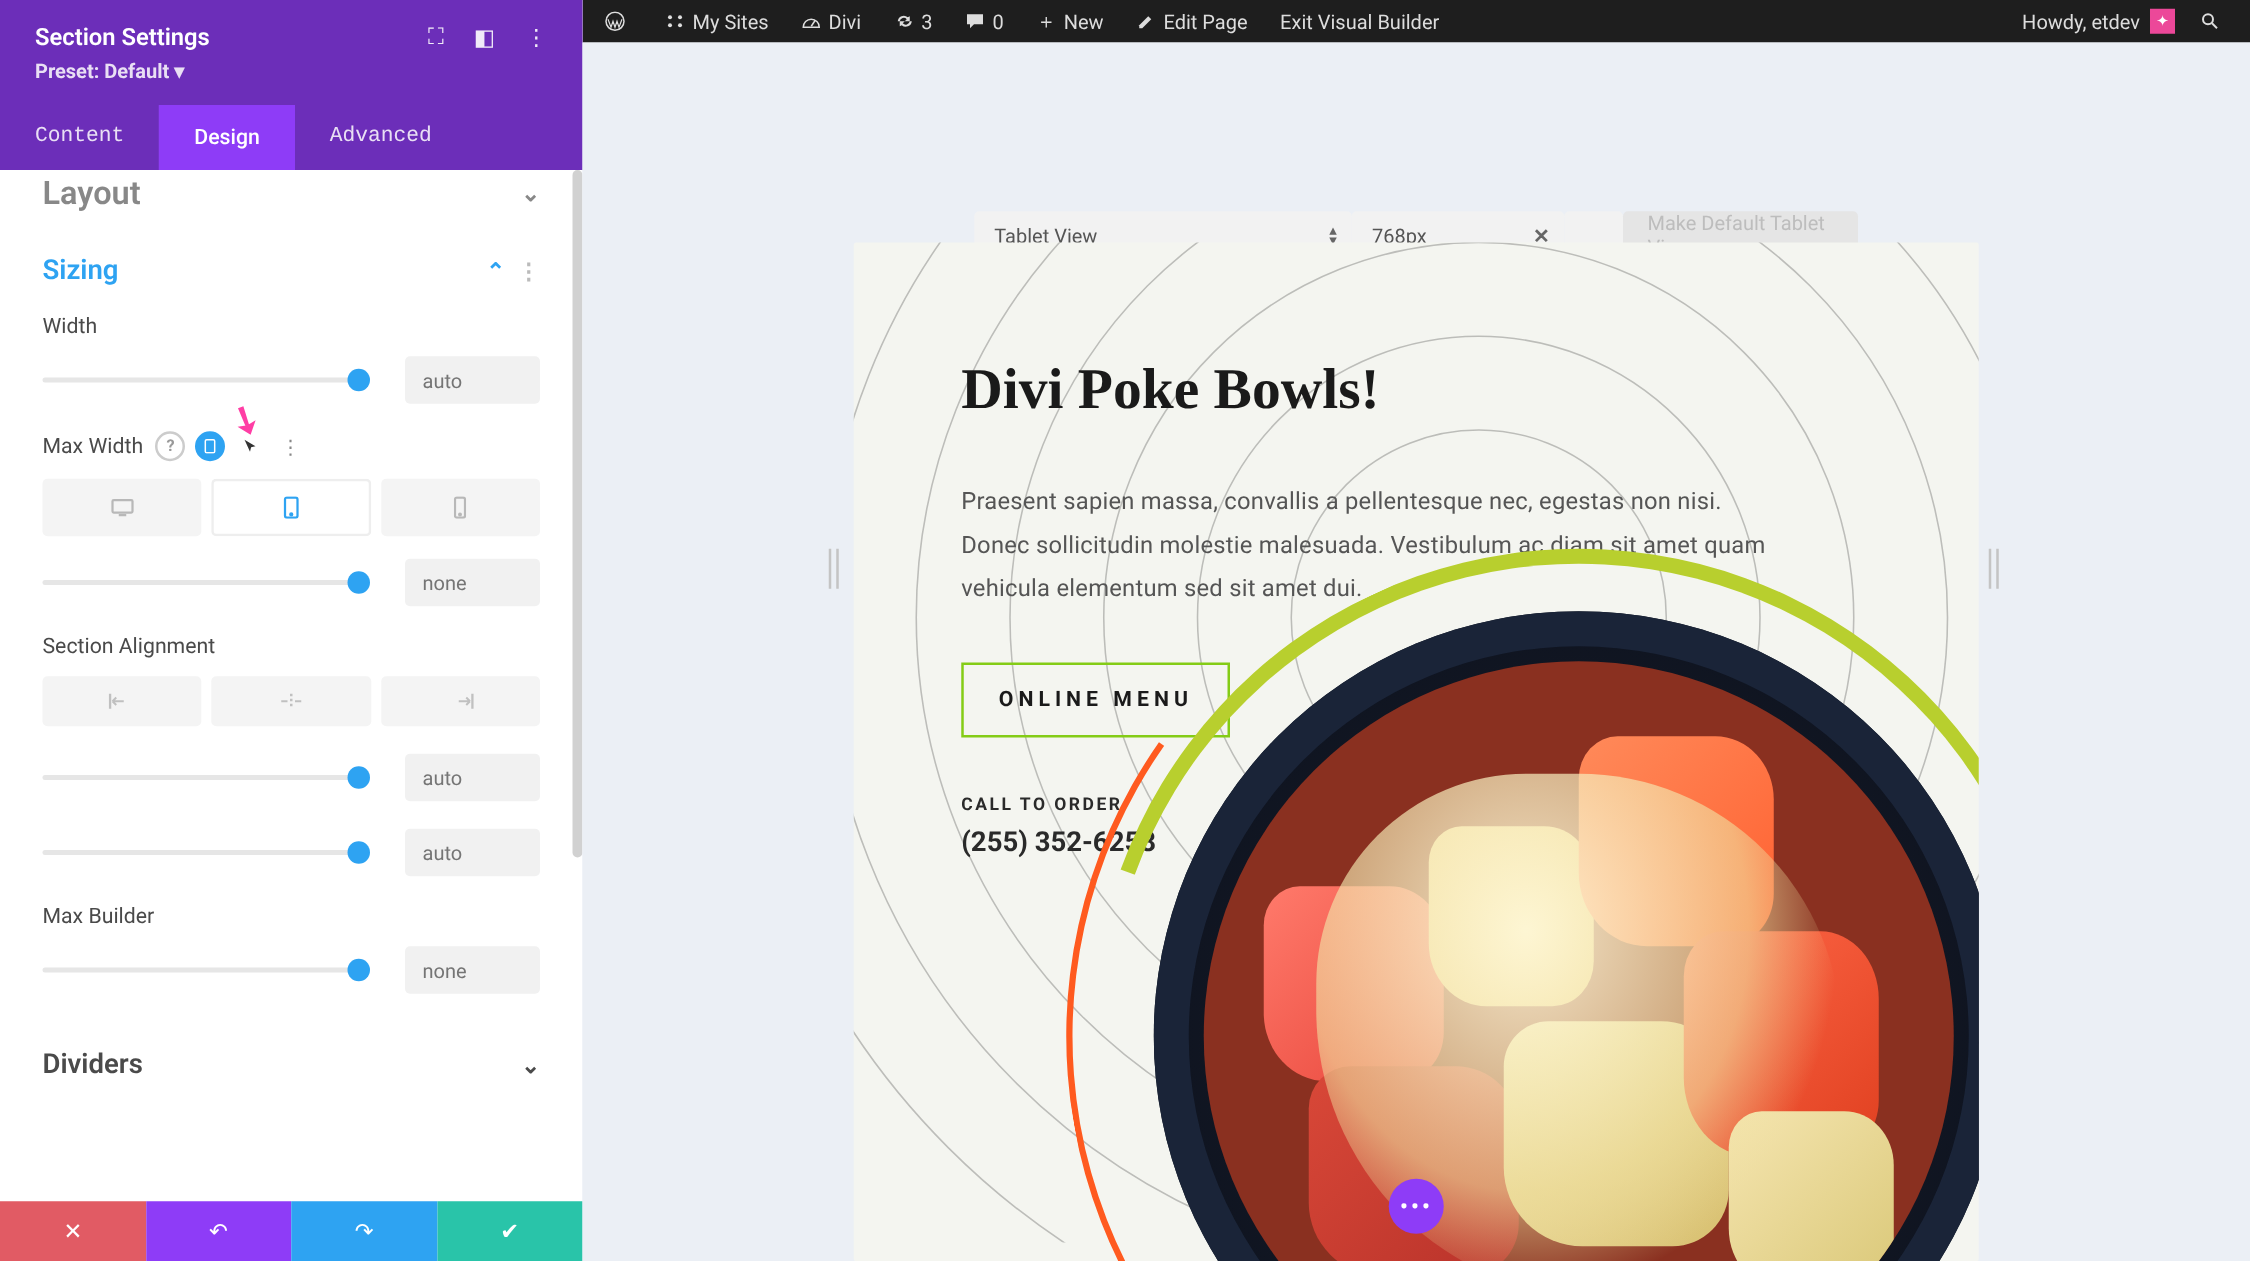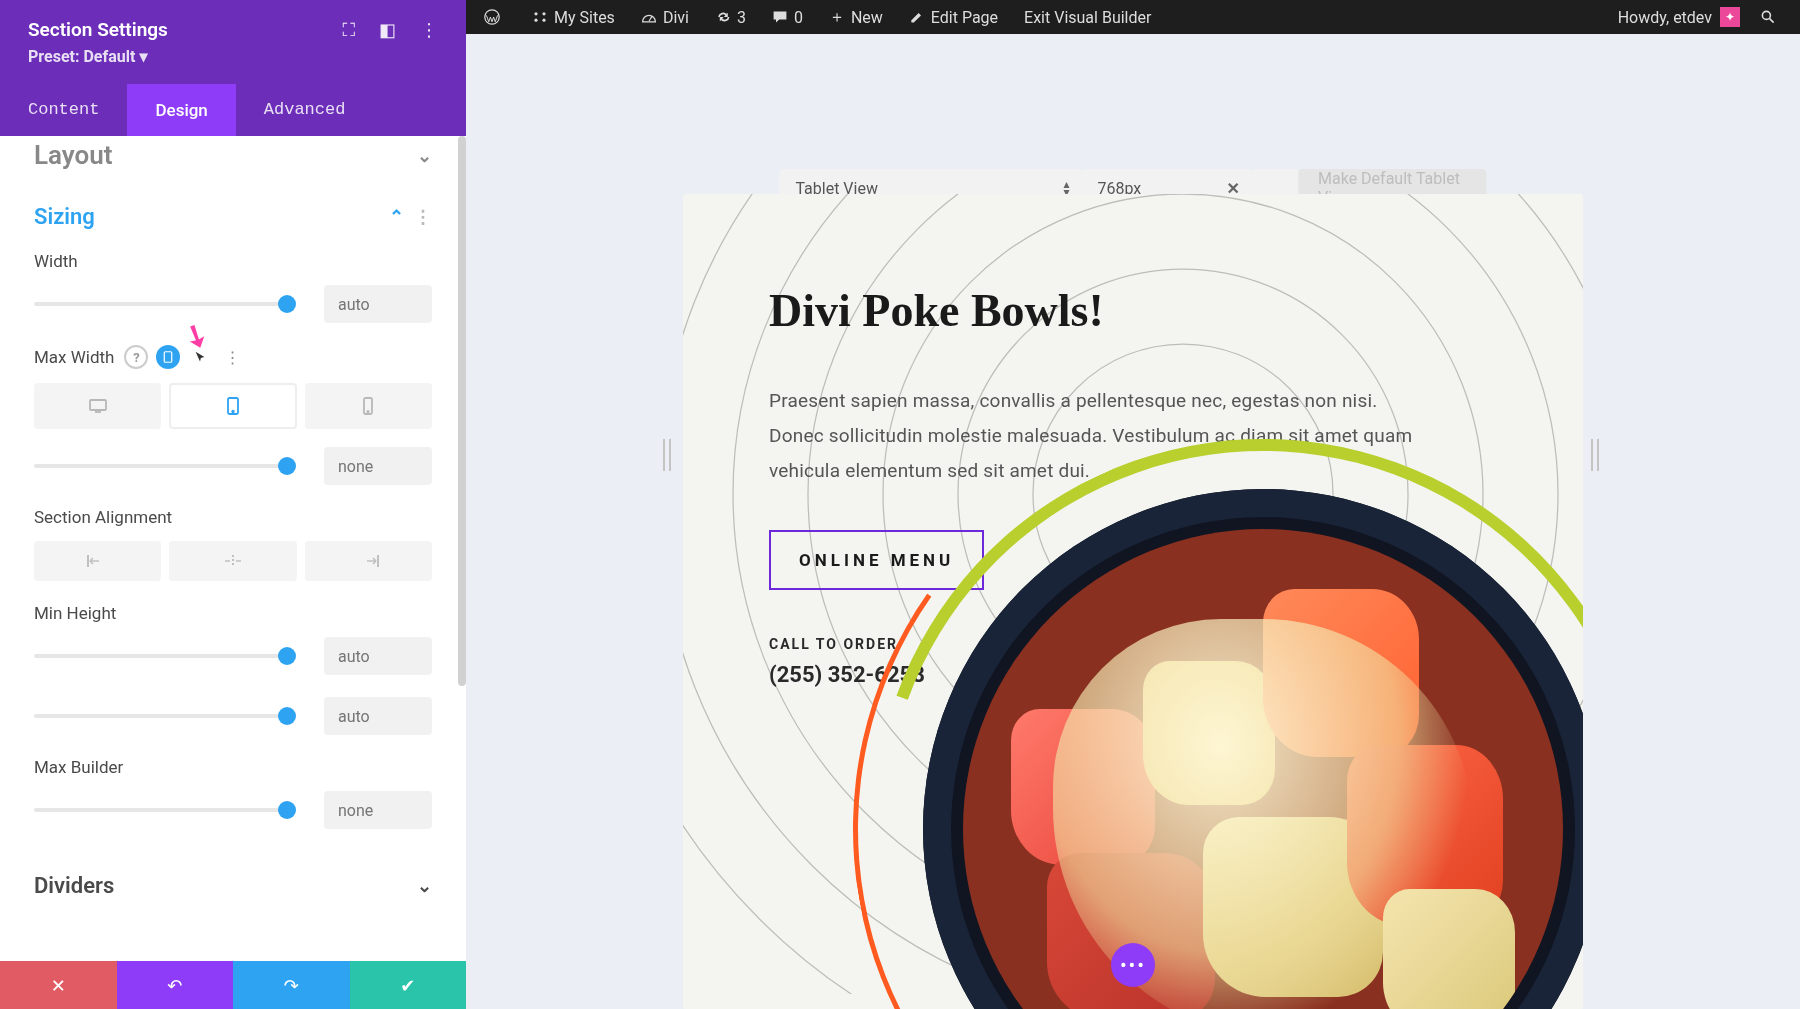--- a/index.html
+++ b/index.html
@@ -89,21 +89,21 @@
 .drag-handle.right { left: calc(50% + 458px);} 
 .drag-handle span{ display:block; height:32px; border-left:2px solid #c4c4c4; border-right:2px solid #c4c4c4; width:8px;}
 
 
 .waves { position:absolute; inset:0; overflow:hidden;}
 .waves svg { position:absolute; top:-200px; right:-300px; width:1400px; height:1000px; opacity:.25;}
 
 .hero { position:relative; padding: 90px 86px 0;}
 .hero h1 { font-family: Georgia, 'Times New Roman', serif; font-size:46px; color:#1a1a1a; font-weight:700; margin-bottom:46px;}
 .hero p { font-size:19px; line-height:1.85; color:#555; max-width:660px; margin-bottom:42px; letter-spacing:.2px;}
-.hero .btn { display:inline-block; border:2px solid #6d28d9; padding:18px 28px; font-size:17px; letter-spacing:4px; font-weight:700; color:#1a1a1a; margin-bottom:46px; cursor:pointer;}
+.hero .btn { display:inline-block; border:2px solid #84cc16; padding:18px 28px; font-size:17px; letter-spacing:4px; font-weight:700; color:#1a1a1a; margin-bottom:46px; cursor:pointer;}
 .hero .cto { font-size:14px; letter-spacing:2px; font-weight:700; color:#2a2a2a; margin-bottom:10px;}
 .hero .phone { font-size:22px; font-weight:700; color:#2a2a2a;}
 
 
 .bowl-wrap { position:absolute; right:-80px; bottom:-220px; width:800px; height:800px;}
 .arc { position:absolute; border-radius:50%; }
 .arc.lime { width:780px; height:780px; border:12px solid #b8cf2e; left:10px; top:10px; border-bottom-color:transparent; border-left-color:transparent; transform:rotate(-25deg);}
 .arc.orange { width:820px; height:820px; border:5px solid #ff5a1f; left:-10px; top:-10px; border-top-color:transparent; border-right-color:transparent; transform:rotate(-10deg);}
 .bowl { position:absolute; left:60px; top:60px; width:680px; height:680px; border-radius:50%; background: radial-gradient(circle at 50% 50%, #1a1f2e 0%, #0f1420 70%); overflow:hidden; box-shadow: inset 0 0 0 28px #1a2438;}
 .food { position:absolute; inset:40px; border-radius:50%; overflow:hidden; background:#8a3020;}
@@ -302,21 +302,20 @@
           <div class="align-tab">
               <svg width="22" height="14" viewBox="0 0 22 14">
                 <line x1="21" y1="1" x2="21" y2="13" stroke="currentColor" stroke-width="2"></line>
                 <path d="M10 7h9m0 0l-3-3m3 3l-3 3" stroke="currentColor" stroke-width="1.6" fill="none"></path>
               </svg>
             </div>
         </div>
       </div>
 
       <div class="field">
-        <div class="field-label">Min Height</div>
         <div class="slider-row">
           <div class="slider">
               <div class="slider-track"></div>
               <div class="slider-thumb"></div>
             </div>
           <input class="val-box" placeholder="auto" style="">
         </div>
       </div>
 
       <div class="field">

